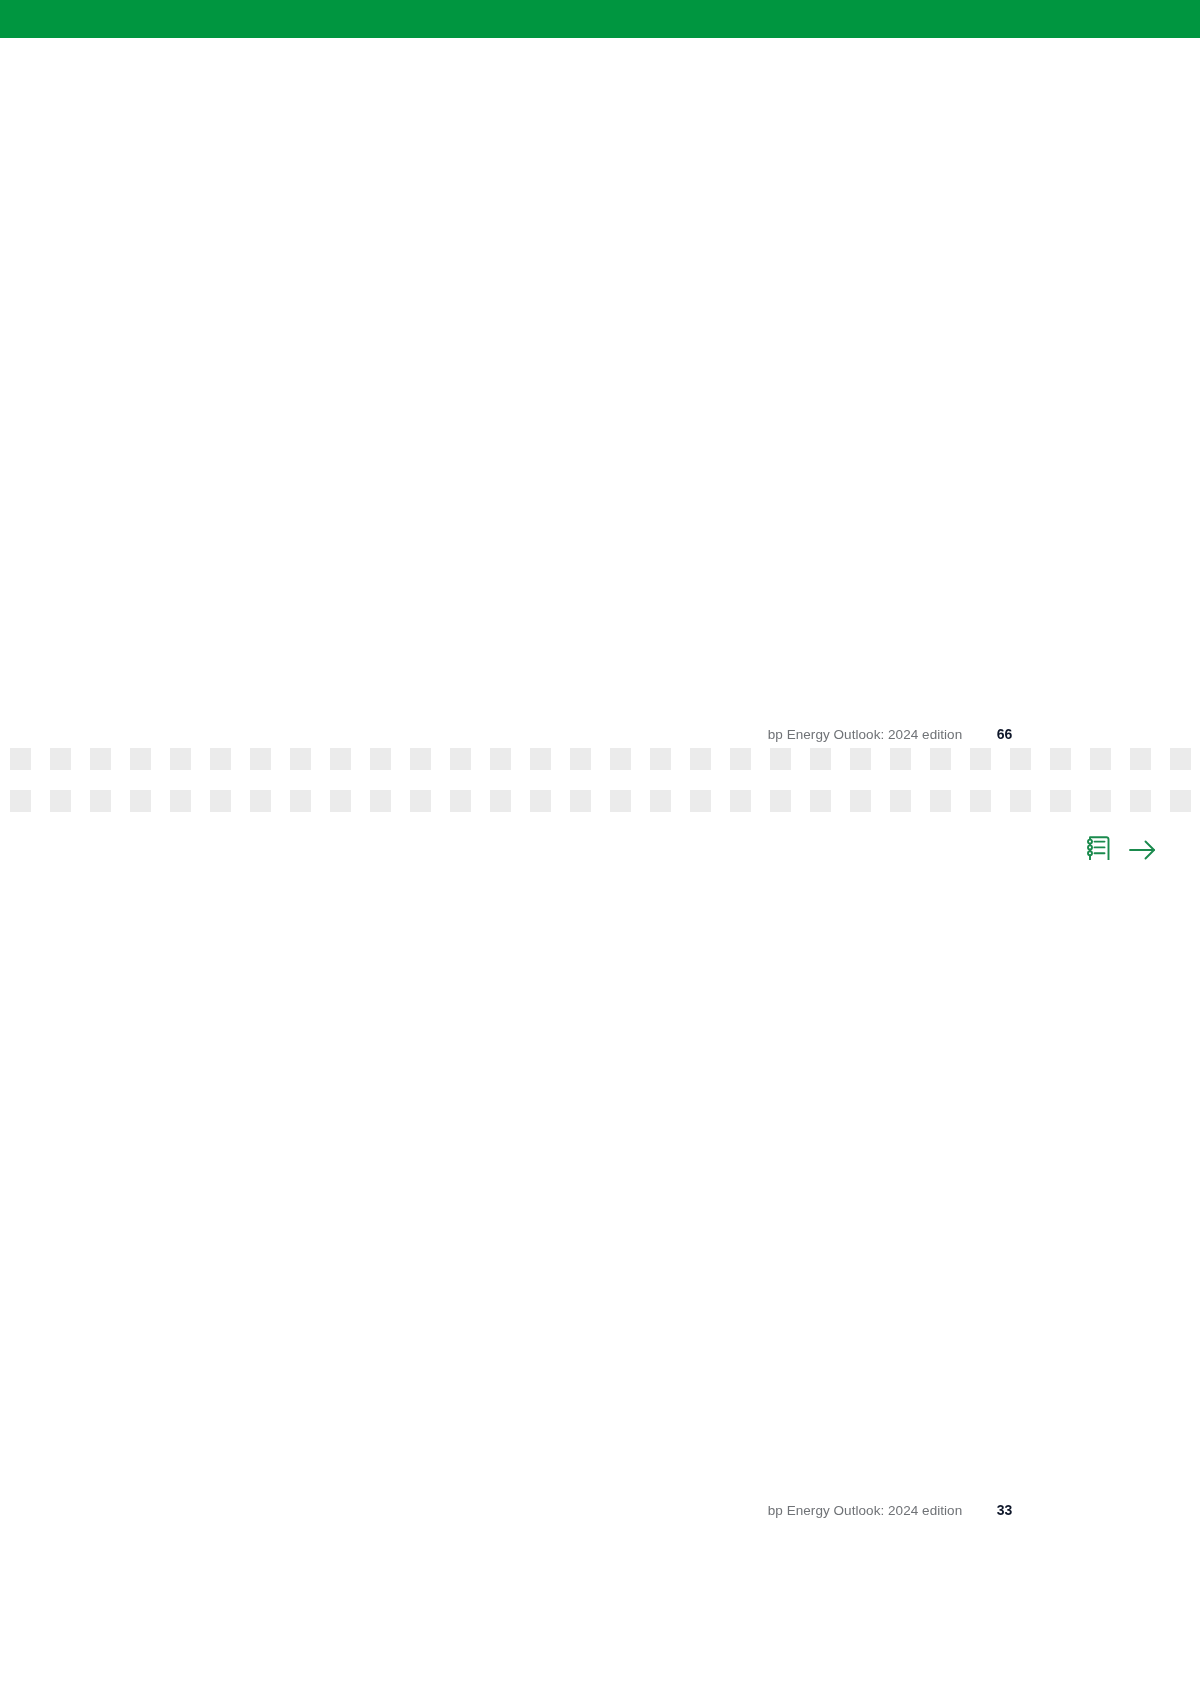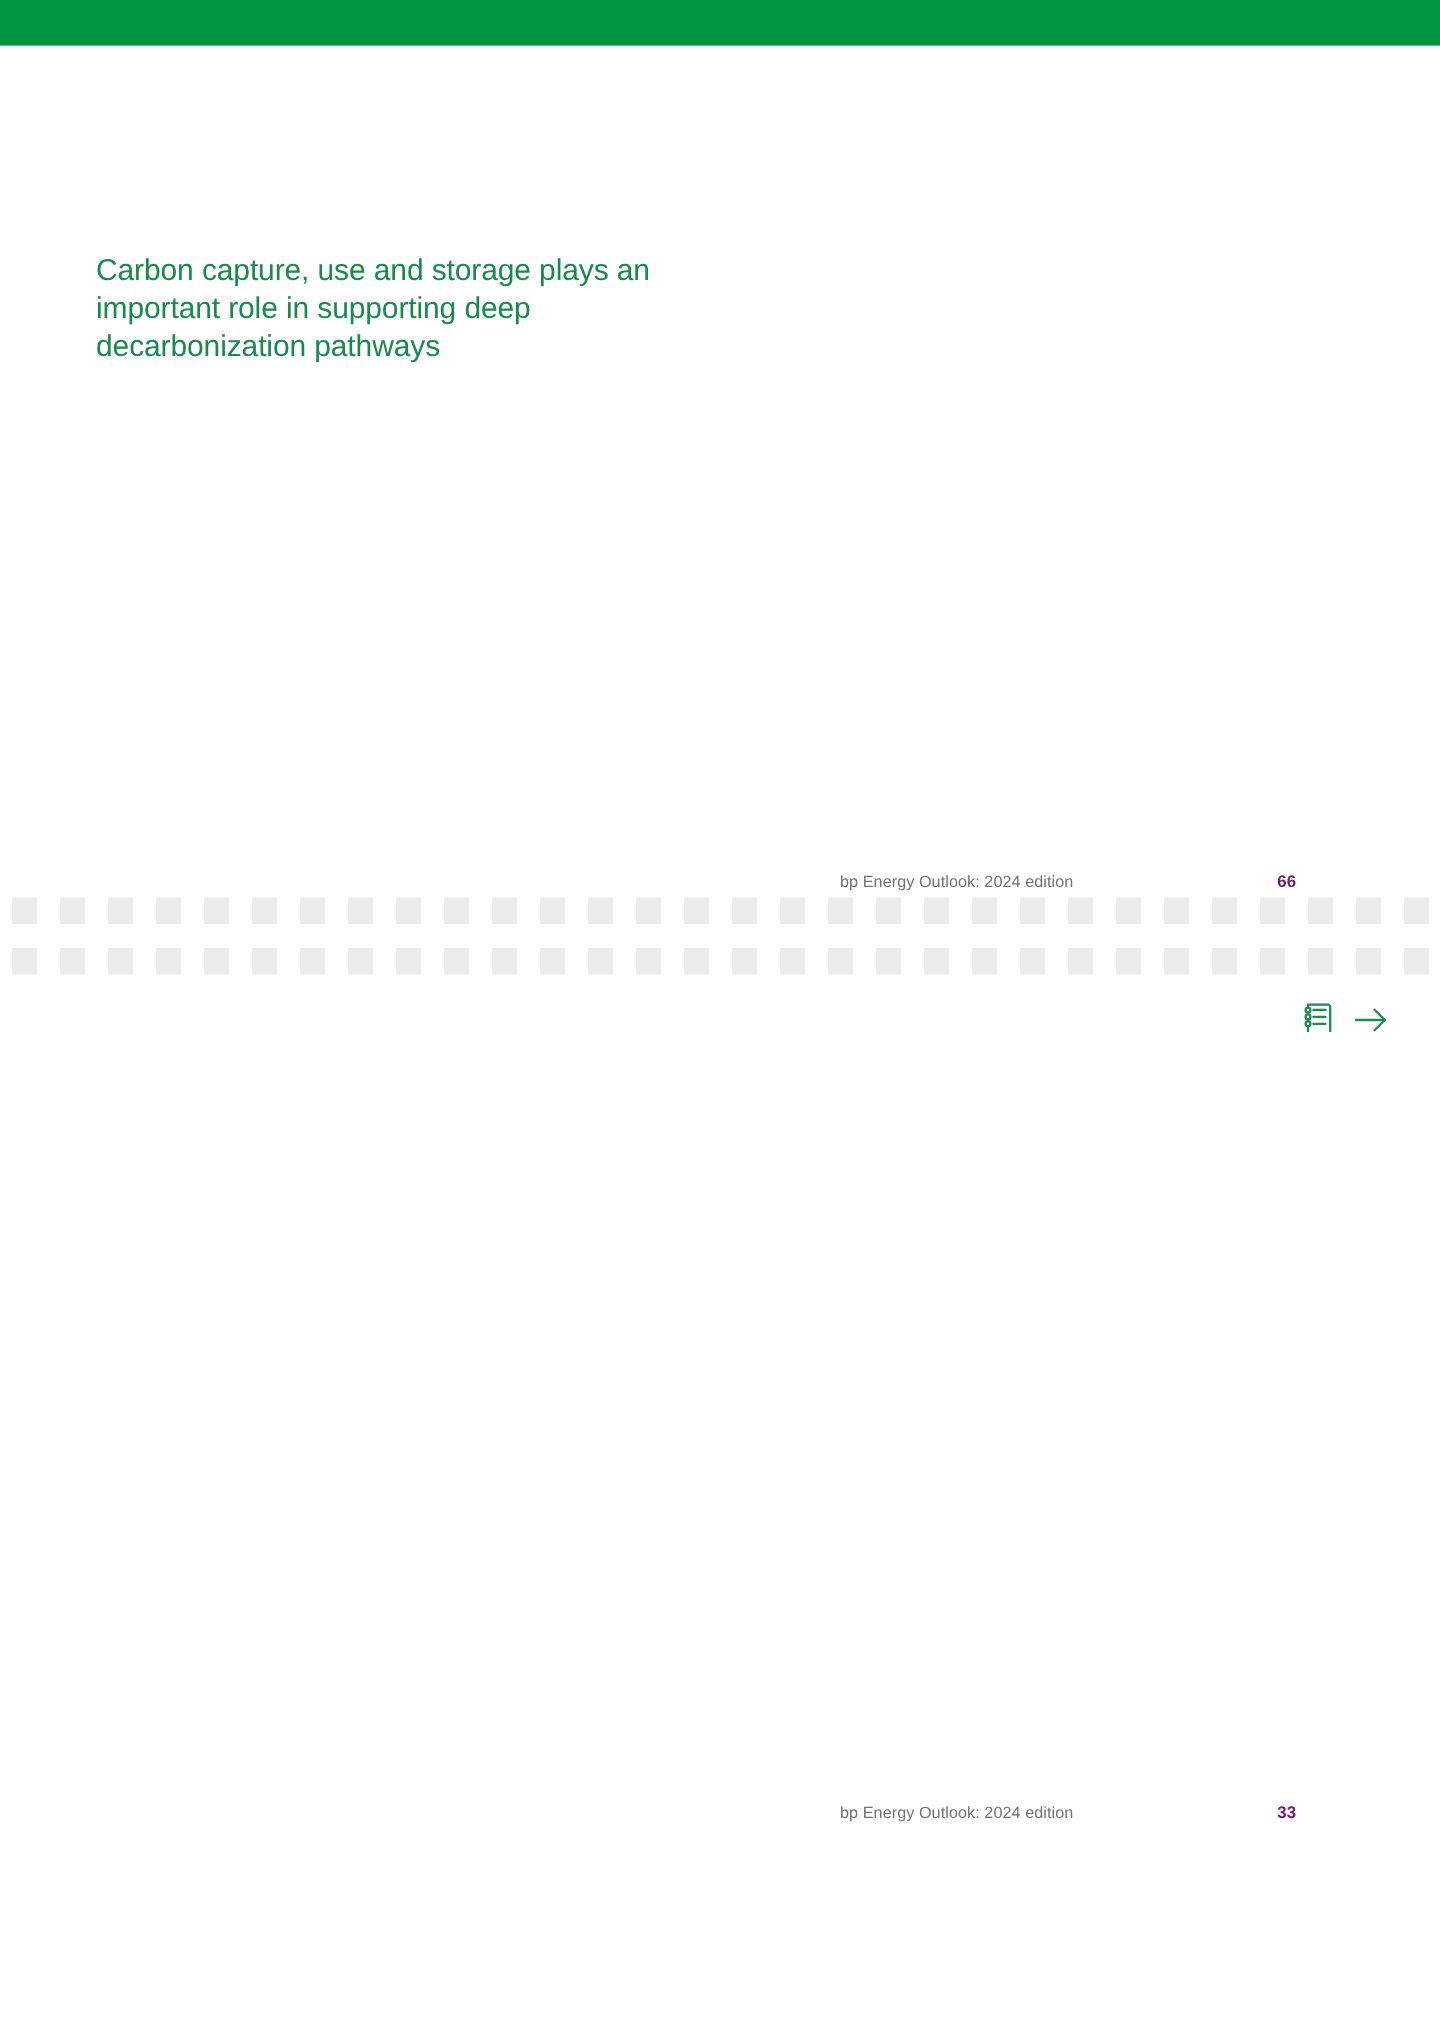--- a/index.html
+++ b/index.html
@@ -62,34 +62,34 @@
     color: #178a4c;
     line-height: 1.27;
     letter-spacing: -0.1px;
   }
 
   
   .footer {
     position: absolute;
     display: flex;
     align-items: baseline;
-    justify-content: space-between;
+    justify-content: center;
     white-space: nowrap;
   }
 
   .footer-label {
     font-size: 13.5px;
     color: #6f7276;
     letter-spacing: 0.05px;
   }
 
   .footer-pageno {
     font-size: 14px;
     font-weight: bold;
-    color: #701a75;
+    color: #0f172a;
     margin-left: 28px;
     min-width: 22px;
     text-align: right;
   }
 
   .footer-upper {
     left: 700px;
     top: 726px;
     width: 380px;
   }
@@ -152,21 +152,20 @@
 </head>
 <body>
 
 <div class="page">
 
   <div class="top-bar"></div>
 
   <div class="spread-upper">
 
 
-    <p class="page-subtitle">Carbon capture, use and storage plays an important role in supporting deep decarbonization pathways</p>
 
   </div>
 
   <div class="footer footer-upper">
     <span class="footer-label">bp Energy Outlook: 2024 edition</span>
     <span class="footer-pageno">66</span>
   </div>
 
   <div class="dash-band dash-band-1">
       <span class="cell">

